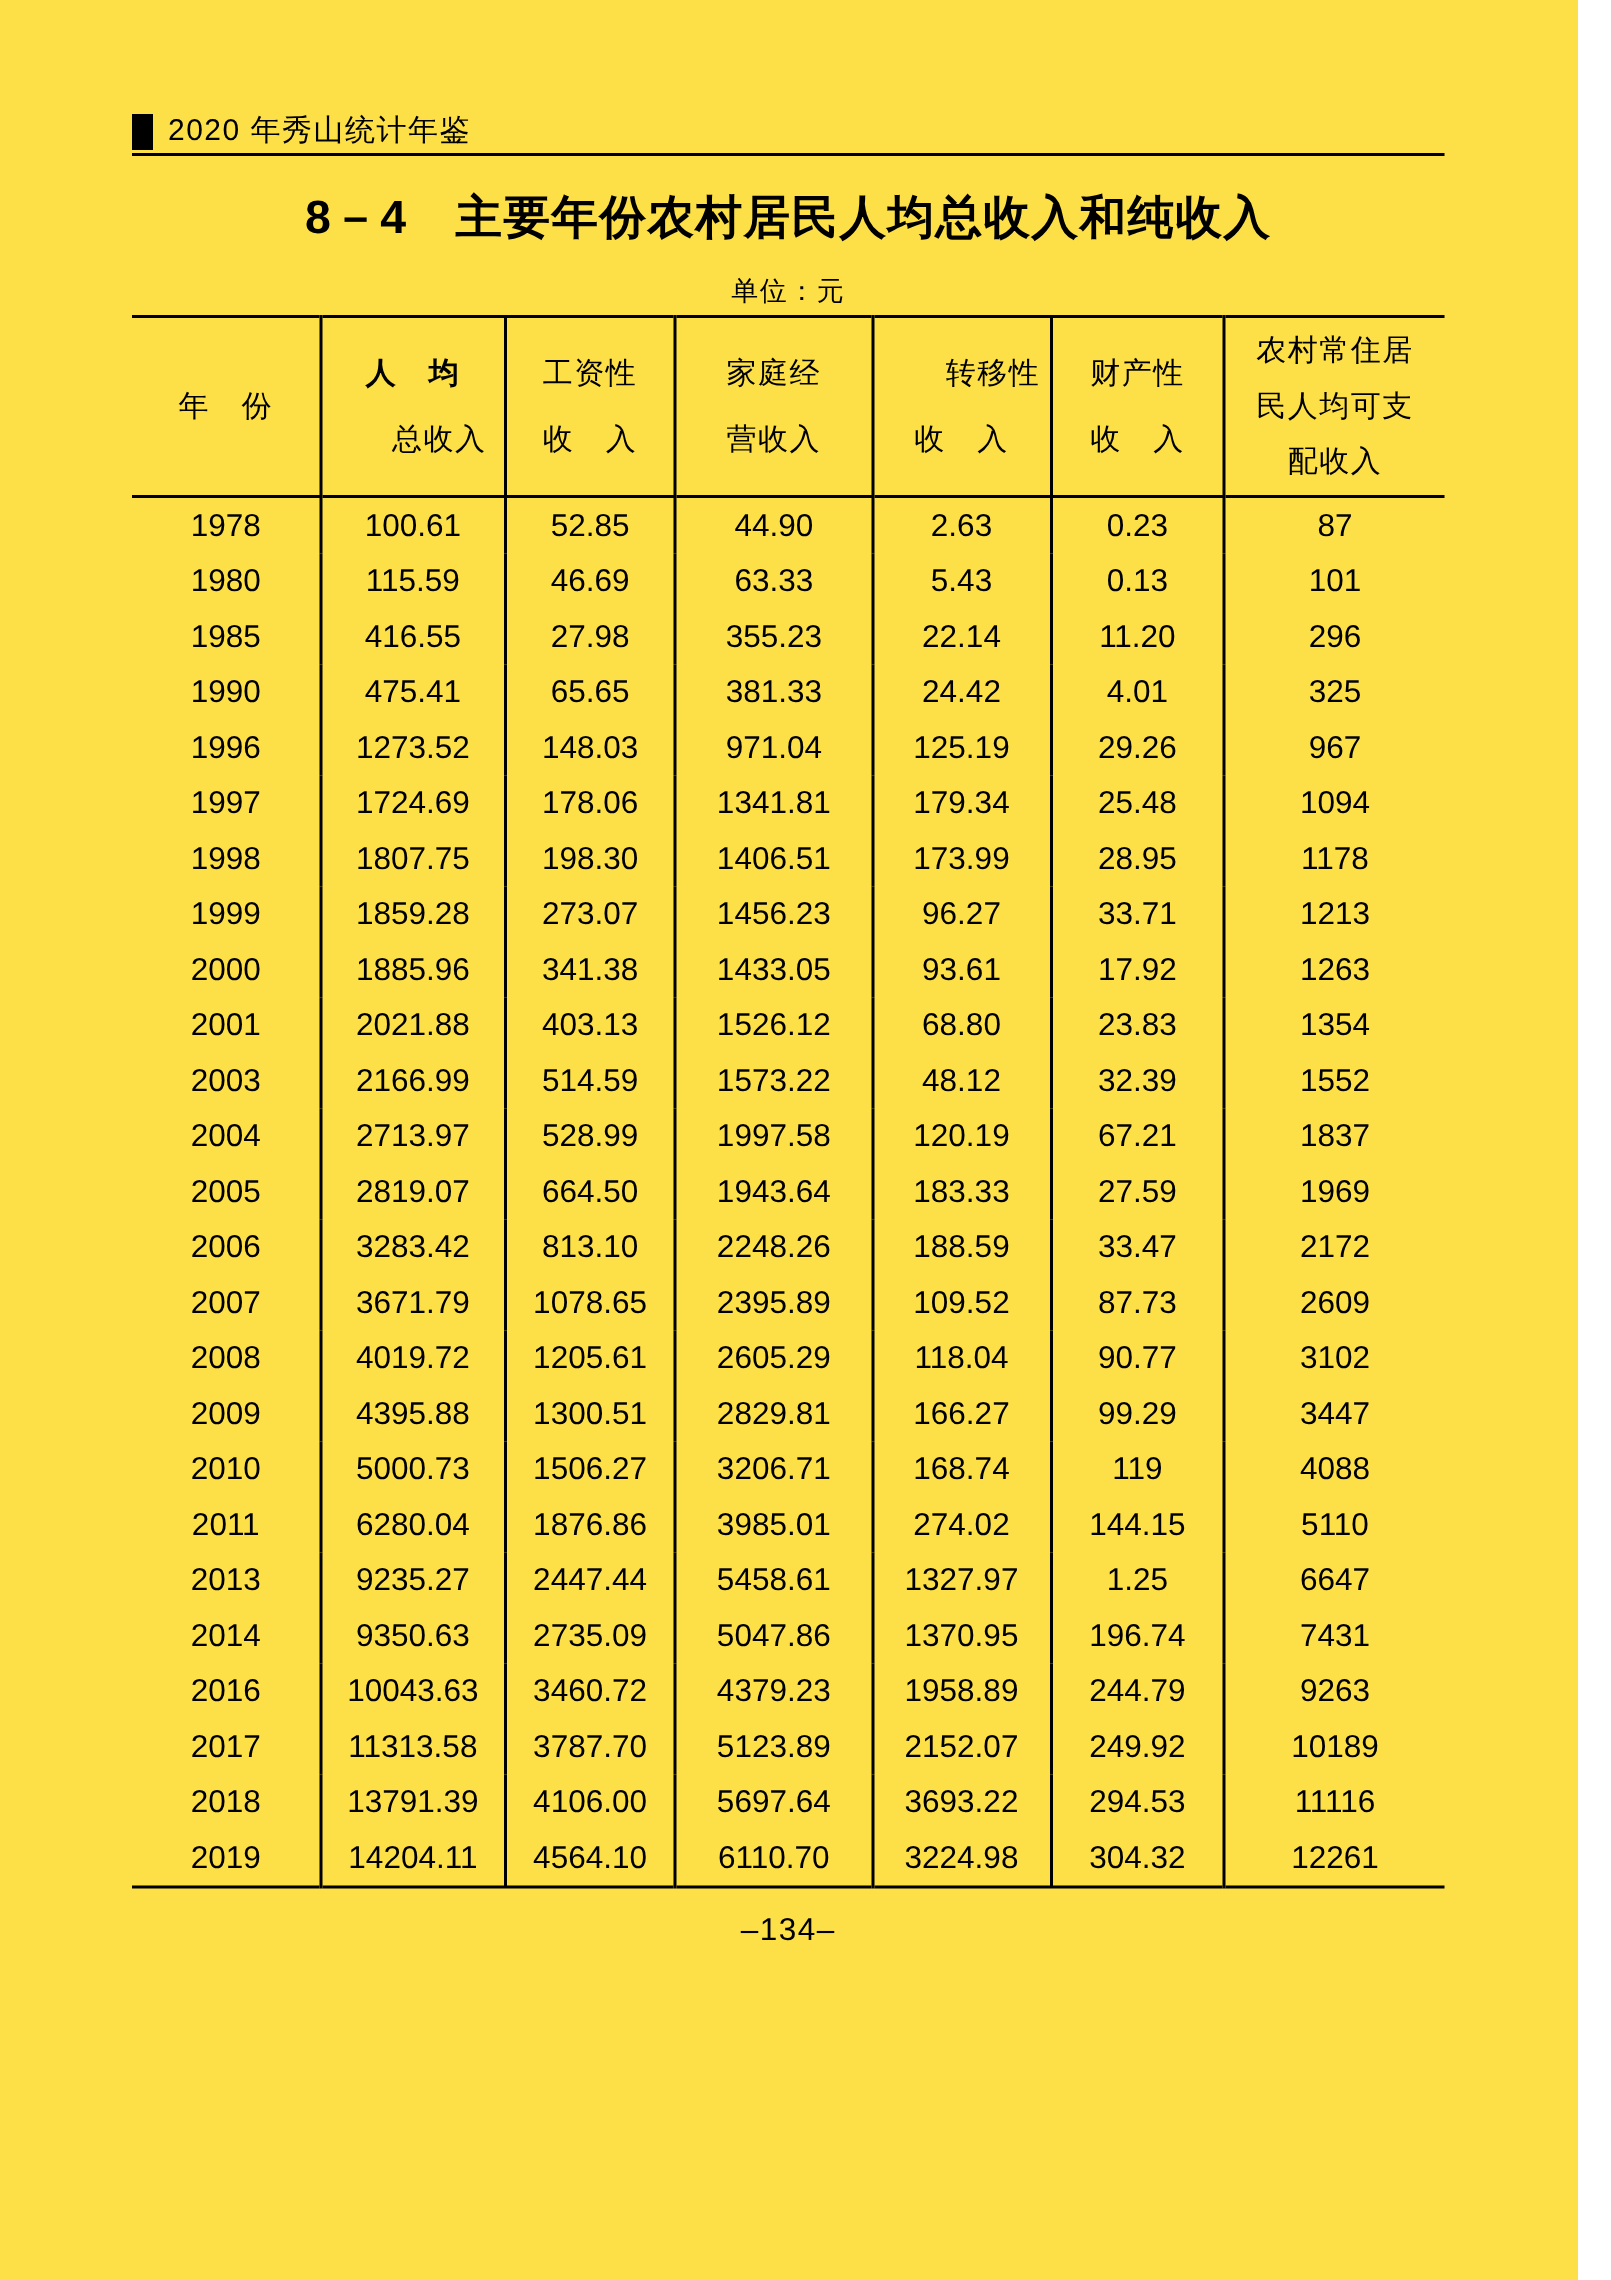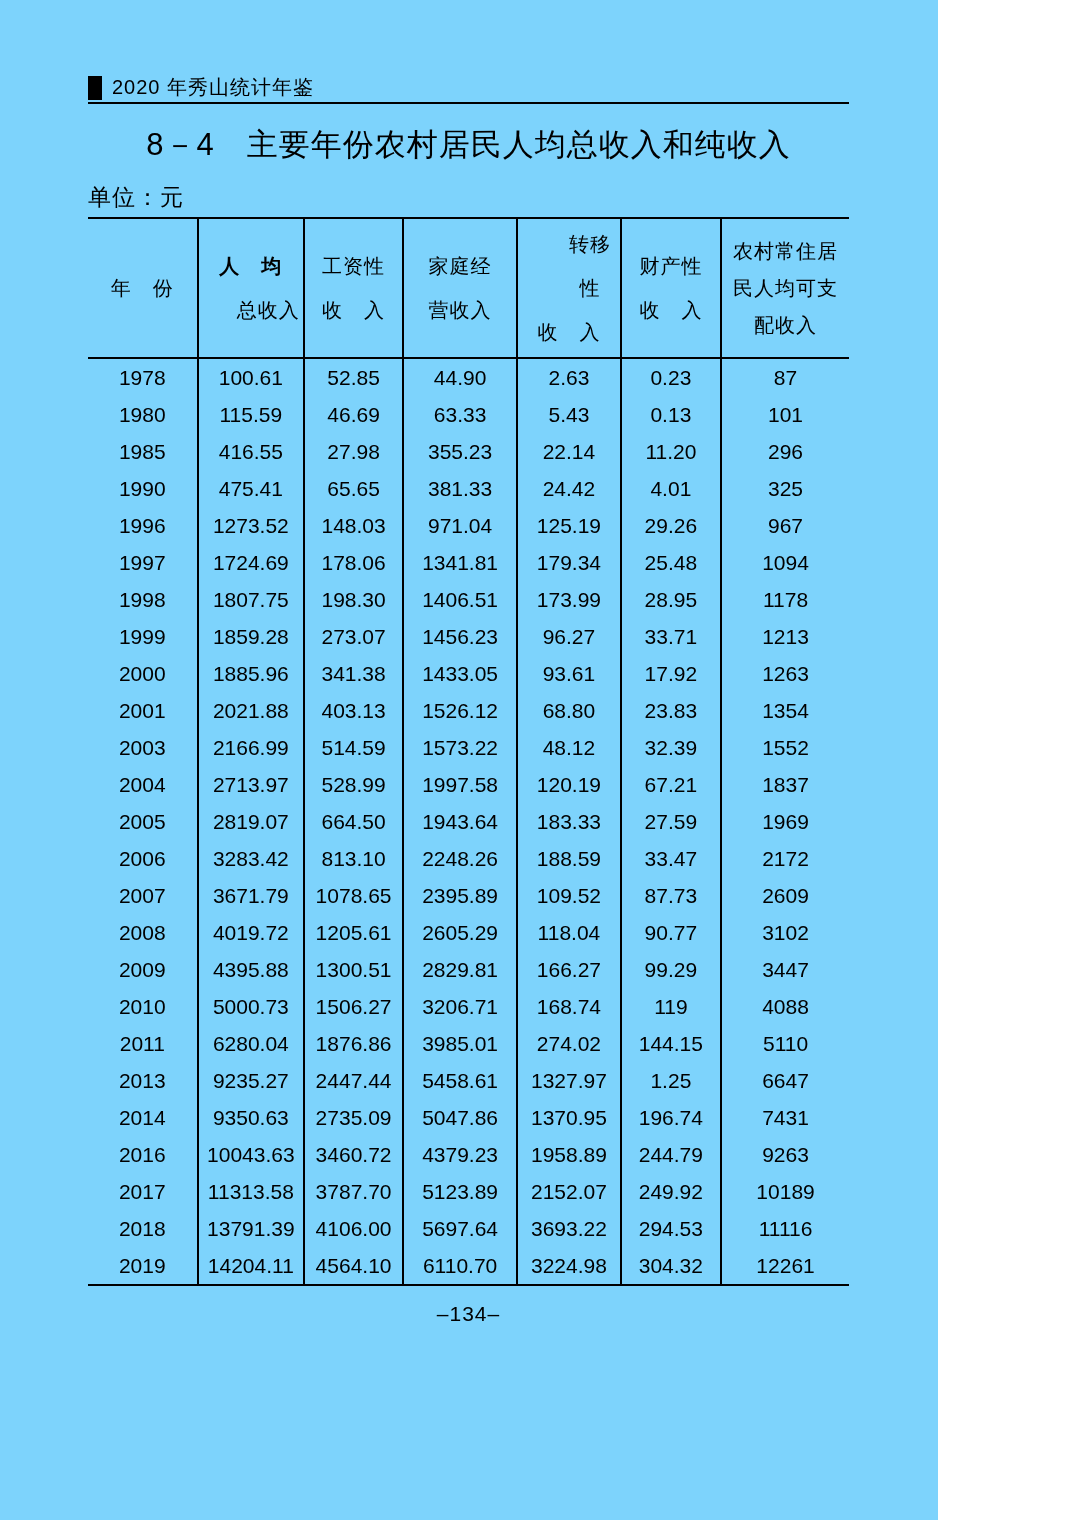--- a/index.html
+++ b/index.html
@@ -4,23 +4,23 @@
 <style>
   html, body {
     margin: 0;
     padding: 0;
     background: #ffffff;
     color: #000000;
     font-family: "Liberation Sans", "DejaVu Sans", sans-serif;
   }
   .page {
     position: relative;
-    width: 938px;
+    width: 1052px;
     height: 1520px;
-    background: #7dd3fc;
+    background: #fde047;
     box-sizing: border-box;
     padding: 76px 89px 0 88px;
     overflow: hidden;
   }
   
   .yearbook-header {
     display: flex;
     align-items: flex-end;
     gap: 10px;
     border-bottom: 2px solid #000;
@@ -35,29 +35,29 @@
   .yearbook-title {
     font-size: 20px;
     letter-spacing: 1px;
     line-height: 22px;
   }
   
   .doc-title {
     margin-top: 20px;
     text-align: center;
     font-size: 31px;
-    font-weight: normal;
+    font-weight: bold;
     letter-spacing: 1px;
   }
   
   .unit-note {
     margin-top: 16px;
     margin-bottom: 4px;
-    text-align: left;
-    font-size: 23px;
+    text-align: center;
+    font-size: 18px;
     letter-spacing: 1px;
   }
   
   table.stat-table {
     width: 100%;
     border-collapse: collapse;
     table-layout: fixed;
     border-top: 2px solid #000;
     border-bottom: 2px solid #000;
   }

